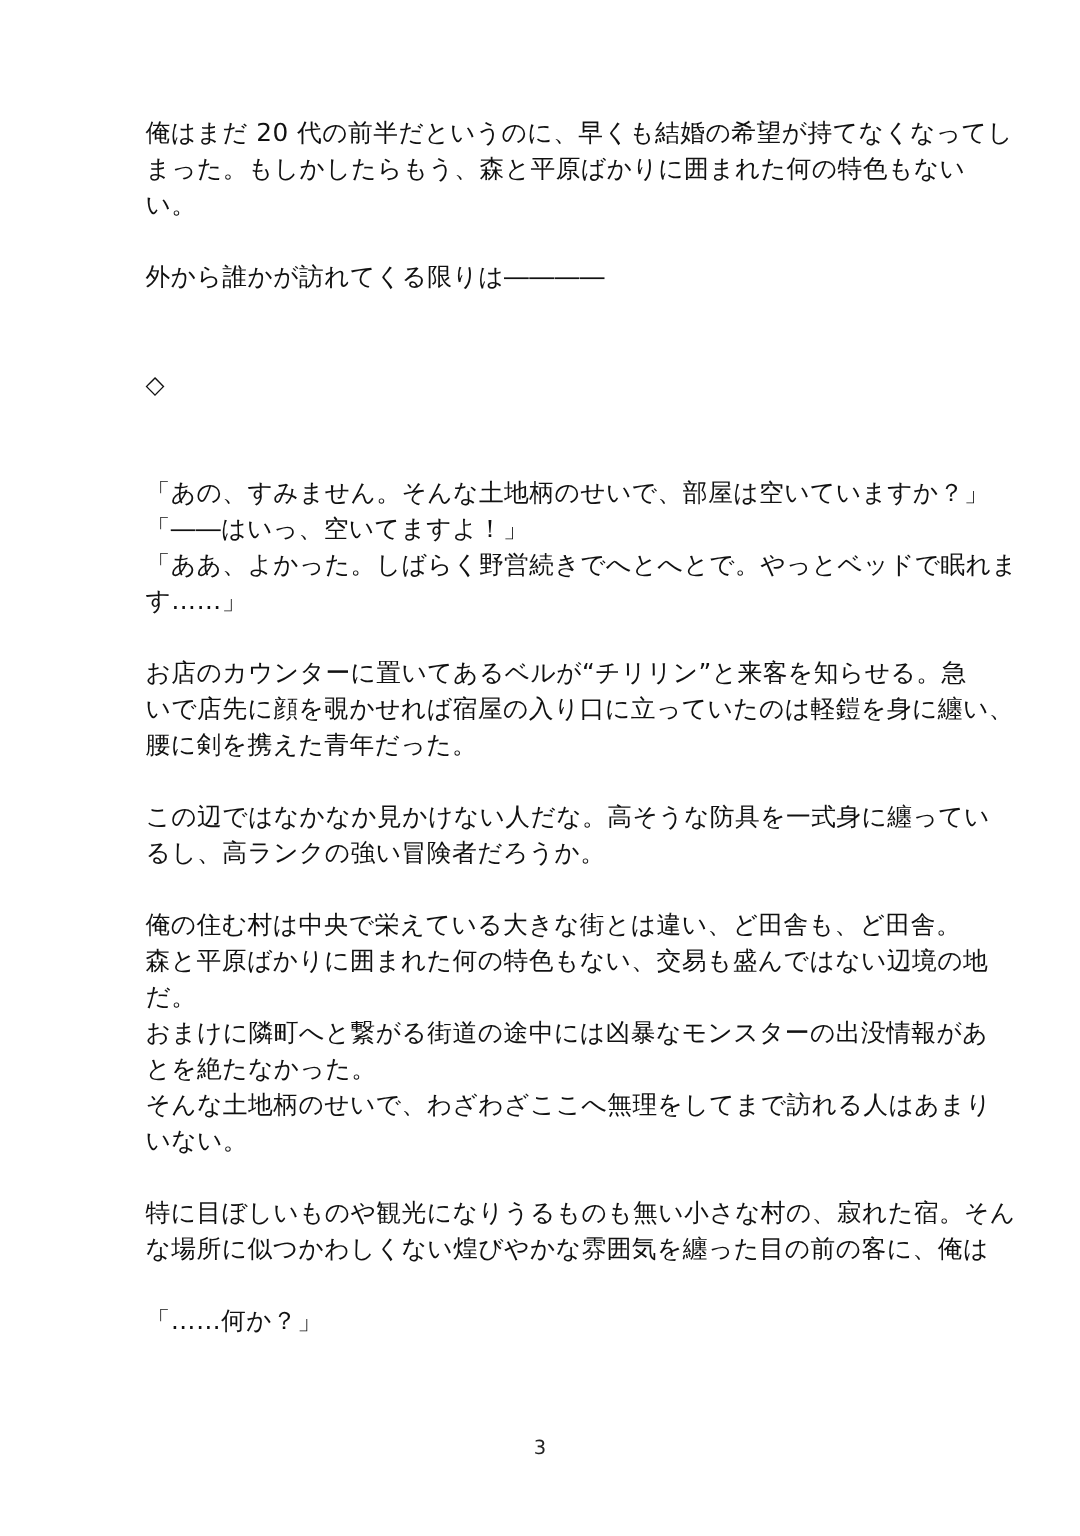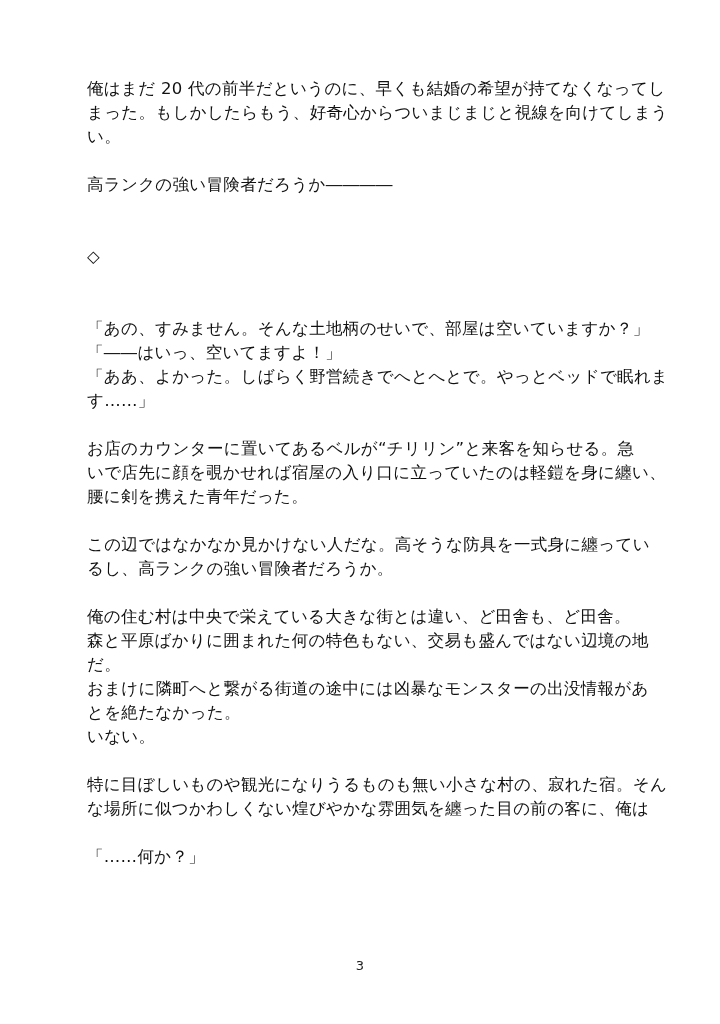--- a/index.html
+++ b/index.html
@@ -10,21 +10,21 @@
     body {
       width: 720px;
       height: 1024px;
       position: relative;
       overflow: hidden;
       font-family: "DejaVu Sans", "Liberation Sans", sans-serif;
       color: #111111;
     }
     .page {
       position: absolute;
-      left: 87px;
+      left: 97px;
       top: 77px;
       width: 530px;
     }
     .line {
       font-size: 16.5px;
       line-height: 24px;
       height: 24px;
       white-space: nowrap;
       letter-spacing: 0.3px;
     }
@@ -38,24 +38,24 @@
       font-size: 13px;
       line-height: 16px;
       color: #222;
     }
   </style>
 </head>
 <body>
 
 <div class="page">
   <div class="line">俺はまだ 20 代の前半だというのに、早くも結婚の希望が持てなくなってし</div>
-  <div class="line">まった。もしかしたらもう、好奇心からついまじまじと視線を向けてしまう</div>
+  <div class="line">まった。もしかしたらもう、森と平原ばかりに囲まれた何の特色もない</div>
   <div class="line">い。</div>
   <div class="line blank"></div>
-  <div class="line">高ランクの強い冒険者だろうか――――</div>
+  <div class="line">外から誰かが訪れてくる限りは――――</div>
   <div class="line blank"></div>
   <div class="line blank"></div>
   <div class="line">◇</div>
   <div class="line blank"></div>
   <div class="line blank"></div>
   <div class="line">「あの、すみません。そんな土地柄のせいで、部屋は空いていますか？」</div>
   <div class="line">「――はいっ、空いてますよ！」</div>
   <div class="line">「ああ、よかった。しばらく野営続きでへとへとで。やっとベッドで眠れま</div>
   <div class="line">す……」</div>
   <div class="line blank"></div>
@@ -64,20 +64,21 @@
   <div class="line">腰に剣を携えた青年だった。</div>
   <div class="line blank"></div>
   <div class="line">この辺ではなかなか見かけない人だな。高そうな防具を一式身に纏ってい</div>
   <div class="line">るし、高ランクの強い冒険者だろうか。</div>
   <div class="line blank"></div>
   <div class="line">俺の住む村は中央で栄えている大きな街とは違い、ど田舎も、ど田舎。</div>
   <div class="line">森と平原ばかりに囲まれた何の特色もない、交易も盛んではない辺境の地</div>
   <div class="line">だ。</div>
   <div class="line">おまけに隣町へと繋がる街道の途中には凶暴なモンスターの出没情報があ</div>
   <div class="line">とを絶たなかった。</div>
+  <div class="line">そんな土地柄のせいで、わざわざここへ無理をしてまで訪れる人はあまり</div>
   <div class="line">いない。</div>
   <div class="line blank"></div>
   <div class="line">特に目ぼしいものや観光になりうるものも無い小さな村の、寂れた宿。そん</div>
   <div class="line">な場所に似つかわしくない煌びやかな雰囲気を纏った目の前の客に、俺は</div>
   <div class="line blank"></div>
   <div class="line">「……何か？」</div>
 </div>
 
 <div class="page-number">3</div>
 

